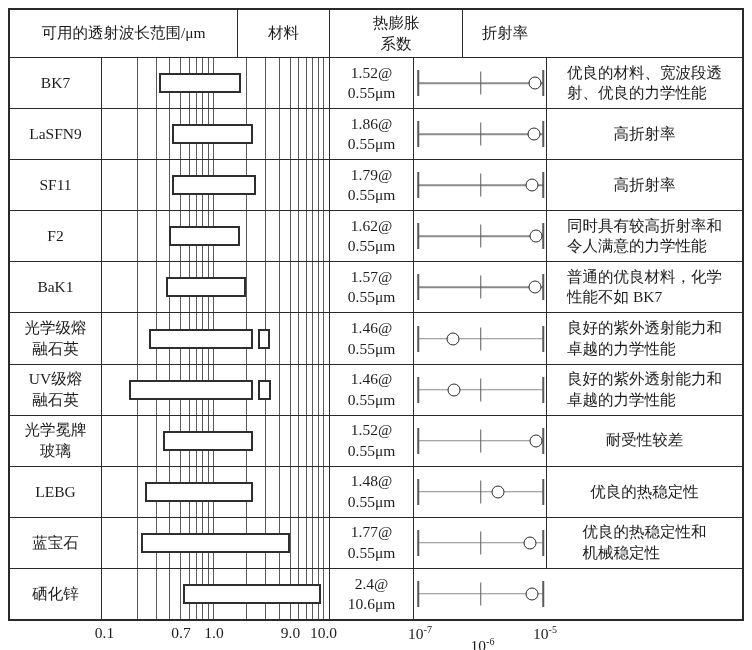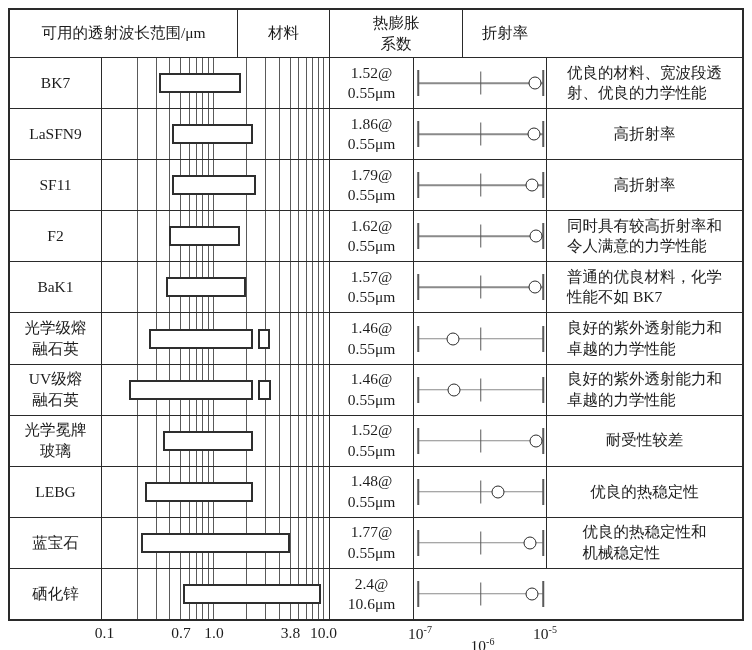--- a/index.html
+++ b/index.html
@@ -481,21 +481,21 @@
             <div class="cte-tick" style="left: 129px;"></div>
             <div class="cte-dot" style="left: 118.1px;"></div>
           </div>
   </div>
 </div>
   </div>
   <div class="axis" id="wave-axis">
       <span style="left: 1.5px;">0.1</span>
       <span style="left: 78px;">0.7</span>
       <span style="left: 111px;">1.0</span>
-      <span style="left: 187.5px;">3.8</span>
+      <span style="left: 187.5px;">9.0</span>
       <span style="left: 220.5px;">10.0</span>
     </div>
   <div class="axis" id="cte-axis">
       <span style="left: 4px;">10<sup>-7</sup></span>
       <span style="left: 66.5px; margin-top: 12px;">10<sup>-6</sup></span>
       <span style="left: 129px;">10<sup>-5</sup></span>
     </div>
 </div>
 
 </body></html>

